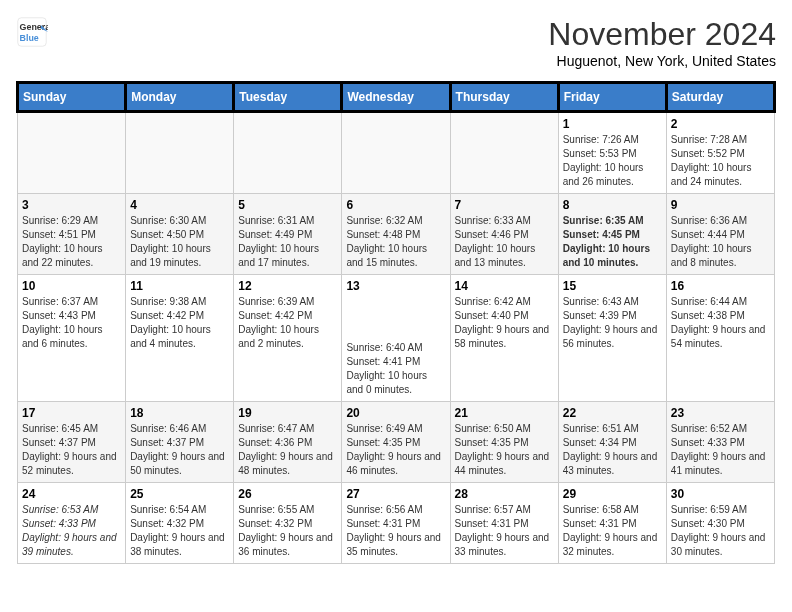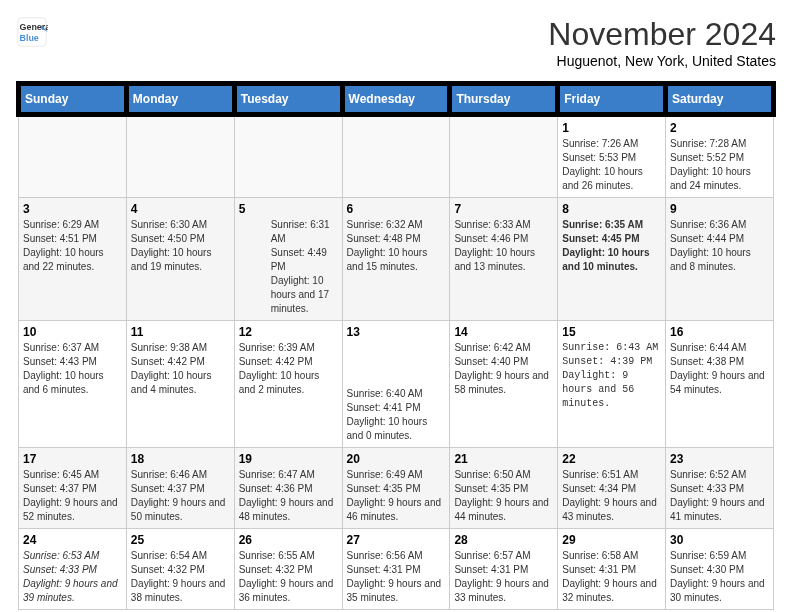--- a/index.html
+++ b/index.html
@@ -42,21 +42,21 @@
       border-collapse: collapse;
       font-size: 11px;
     }
     th {
       background: #3a7dc9;
       color: #fff;
       padding: 6px 4px;
       text-align: left;
       font-size: 12px;
       font-weight: bold;
-      border: 5px solid #000000;
+      border: 3px solid #000000;
     }
     td {
       border: 1px solid #ccc;
       vertical-align: top;
       padding: 4px;
       height: 80px;
       width: calc(100% / 7);
       background: #fff;
     }
     td.empty {
@@ -137,21 +137,21 @@
 Daylight: 10 hours and 22 minutes.</div>
         </td>
         <td class="shaded">
           <div class="day-number">4</div>
           <div class="day-info" style="white-space: pre-line;">Sunrise: 6:30 AM
 Sunset: 4:50 PM
 Daylight: 10 hours and 19 minutes.</div>
         </td>
         <td class="shaded">
           <div class="day-number">5</div>
-          <div class="day-info" style="white-space: pre-line; margin-left: 32px;">Sunrise: 6:31 AM
+          <div class="day-info" style="white-space: pre-line;">Sunrise: 6:31 AM
 Sunset: 4:49 PM
 Daylight: 10 hours and 17 minutes.</div>
         </td>
         <td class="shaded">
           <div class="day-number">6</div>
           <div class="day-info" style="white-space: pre-line;">Sunrise: 6:32 AM
 Sunset: 4:48 PM
 Daylight: 10 hours and 15 minutes.</div>
         </td>
         <td class="shaded">
@@ -199,21 +199,21 @@
 Daylight: 10 hours and 0 minutes.</div>
         </td>
         <td>
           <div class="day-number">14</div>
           <div class="day-info" style="white-space: pre-line;">Sunrise: 6:42 AM
 Sunset: 4:40 PM
 Daylight: 9 hours and 58 minutes.</div>
         </td>
         <td>
           <div class="day-number">15</div>
-          <div class="day-info" style="white-space: pre-line; font-family: Liberation Mono, monospace;">Sunrise: 6:43 AM
+          <div class="day-info" style="white-space: pre-line;">Sunrise: 6:43 AM
 Sunset: 4:39 PM
 Daylight: 9 hours and 56 minutes.</div>
         </td>
         <td>
           <div class="day-number">16</div>
           <div class="day-info" style="white-space: pre-line;">Sunrise: 6:44 AM
 Sunset: 4:38 PM
 Daylight: 9 hours and 54 minutes.</div>
         </td>
       </tr>

